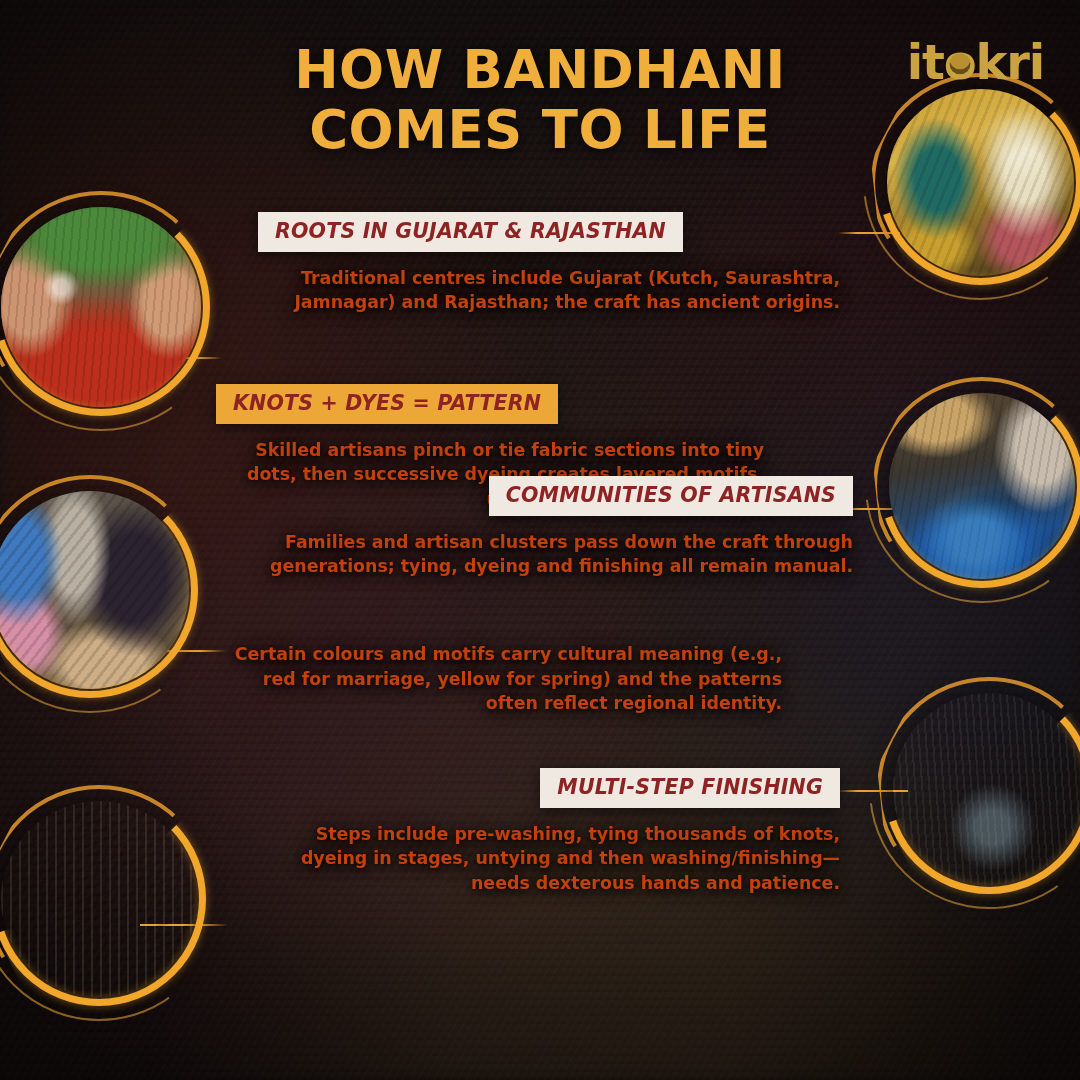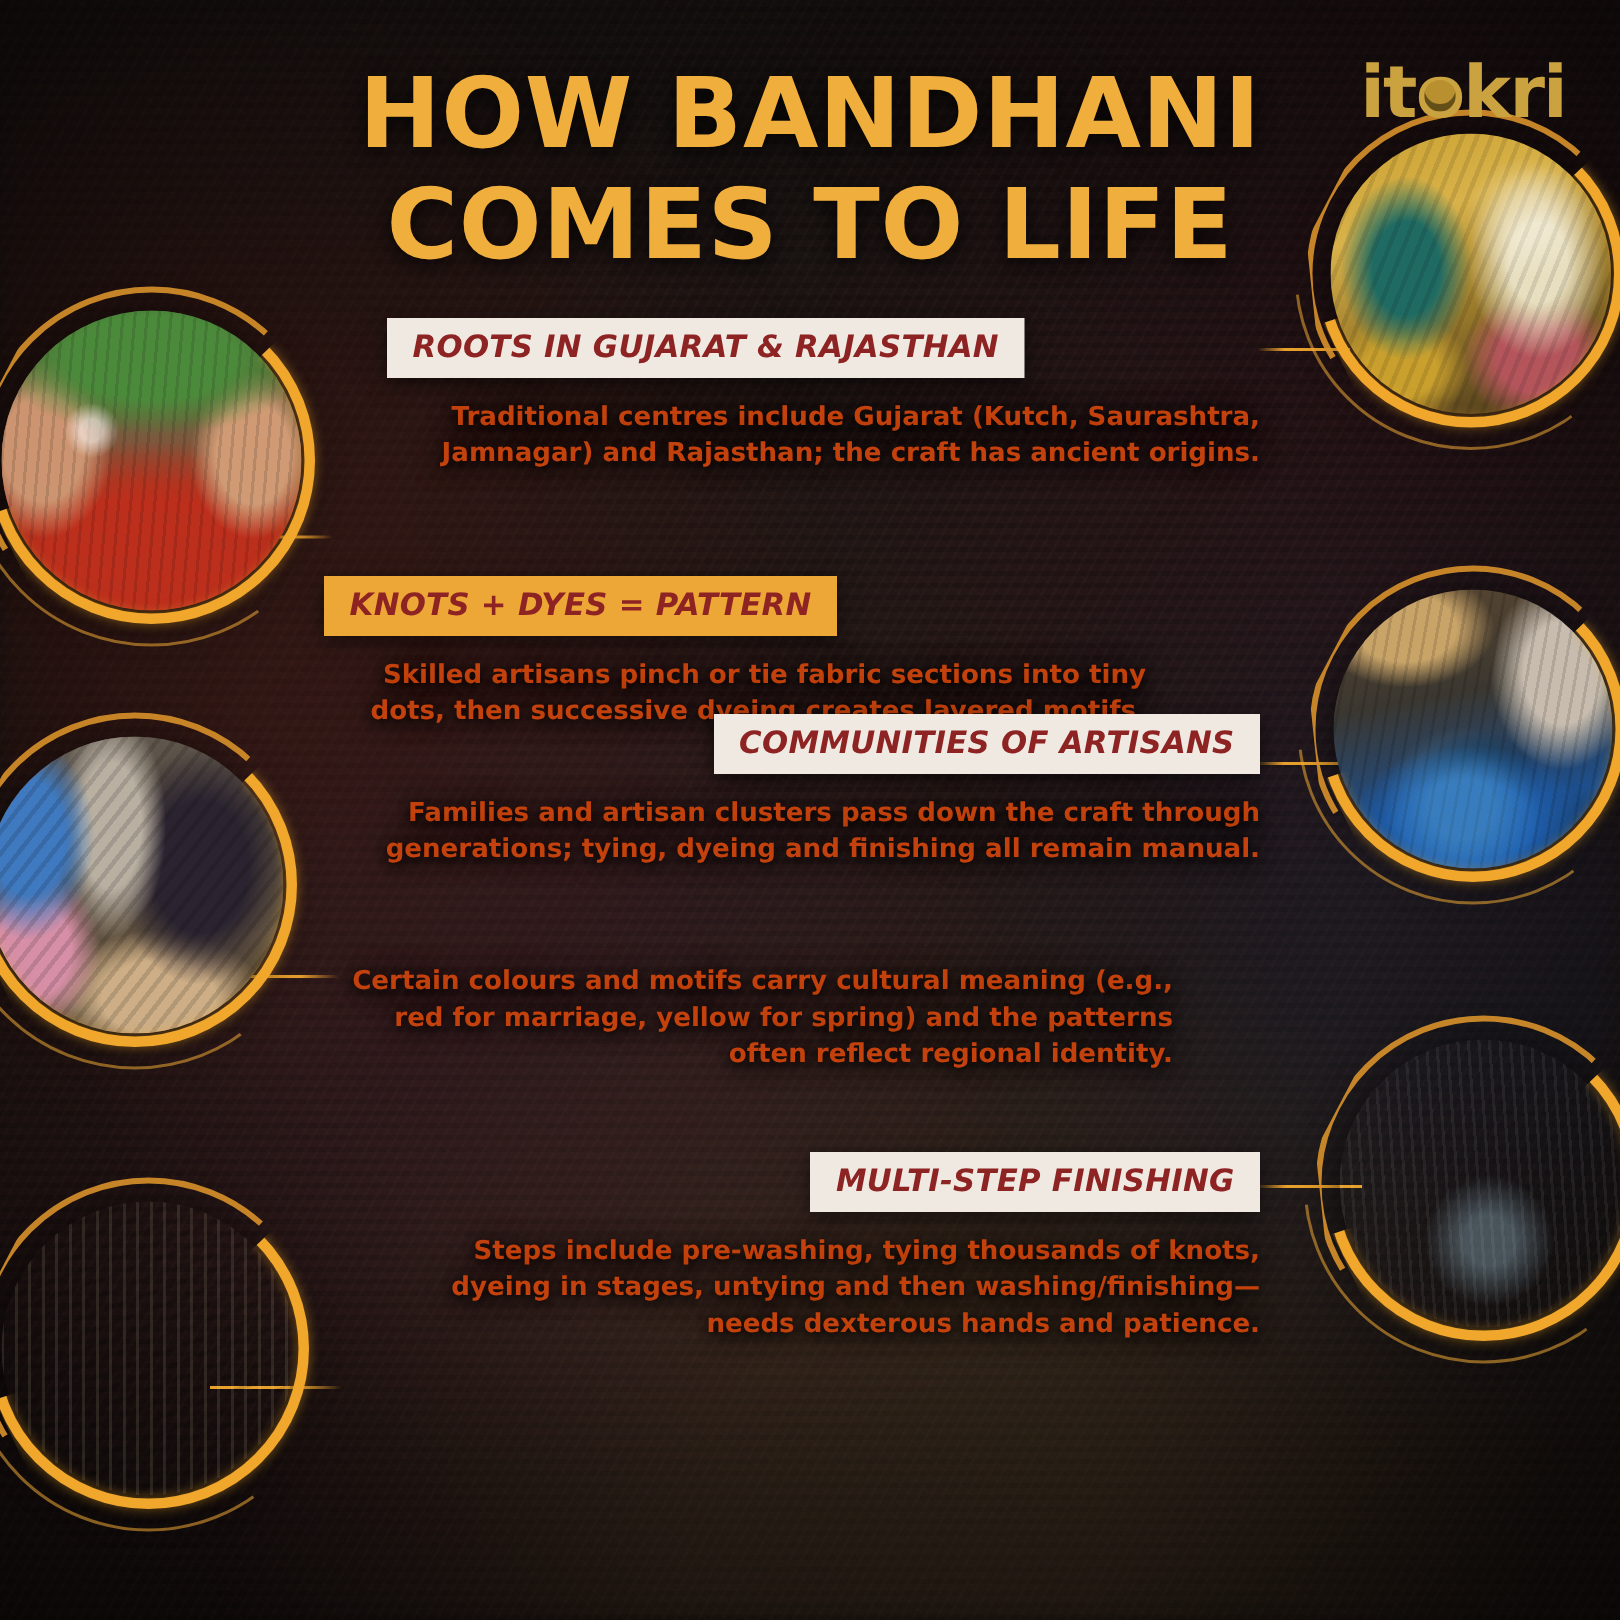--- a/index.html
+++ b/index.html
@@ -80,21 +80,21 @@
   
   .title {
     position: absolute;
     top: 40px;
     left: 0; right: 0;
     text-align: center;
     z-index: 35;
     color: #f0ae3d;
     font-family: "DejaVu Sans", sans-serif;
     font-weight: 700;
-    font-size: 65px;
+    font-size: 53px;
     line-height: 1.14;
     letter-spacing: 0.5px;
     text-shadow: 0 3px 14px rgba(0,0,0,.8);
   }
   .title .ln { display: block; }
 
   
   .photo { position: absolute; z-index: 25; }
   .photo .disc {
     position: absolute;
@@ -269,21 +269,21 @@
     line-height: 1.42;
     text-shadow: 0 2px 7px rgba(0,0,0,.9), 0 0 18px rgba(0,0,0,.7);
   }
   .align-right { text-align: right; }
   .align-left  { text-align: right; }
 
   
   #sec1 { top: 212px; left: 258px; width: 582px; }
   #sec1 .banner { }
   #sec2 { top: 336px; left: 216px; width: 548px; margin-top: 48px; }
-  #sec3 { top: 476px; left: 232px; width: 608px; }
+  #sec3 { top: 476px; left: 245px; width: 608px; }
   #sec4 { top: 628px; left: 222px; width: 560px; }
   #sec5 { top: 768px; left: 298px; width: 542px; }
   #sec6 { top: 902px; left: 224px; width: 566px; }
 </style>
 </head>
 <body>
 
 <div id="poster">
 
   <div class="bg-layer bg-base"></div>

